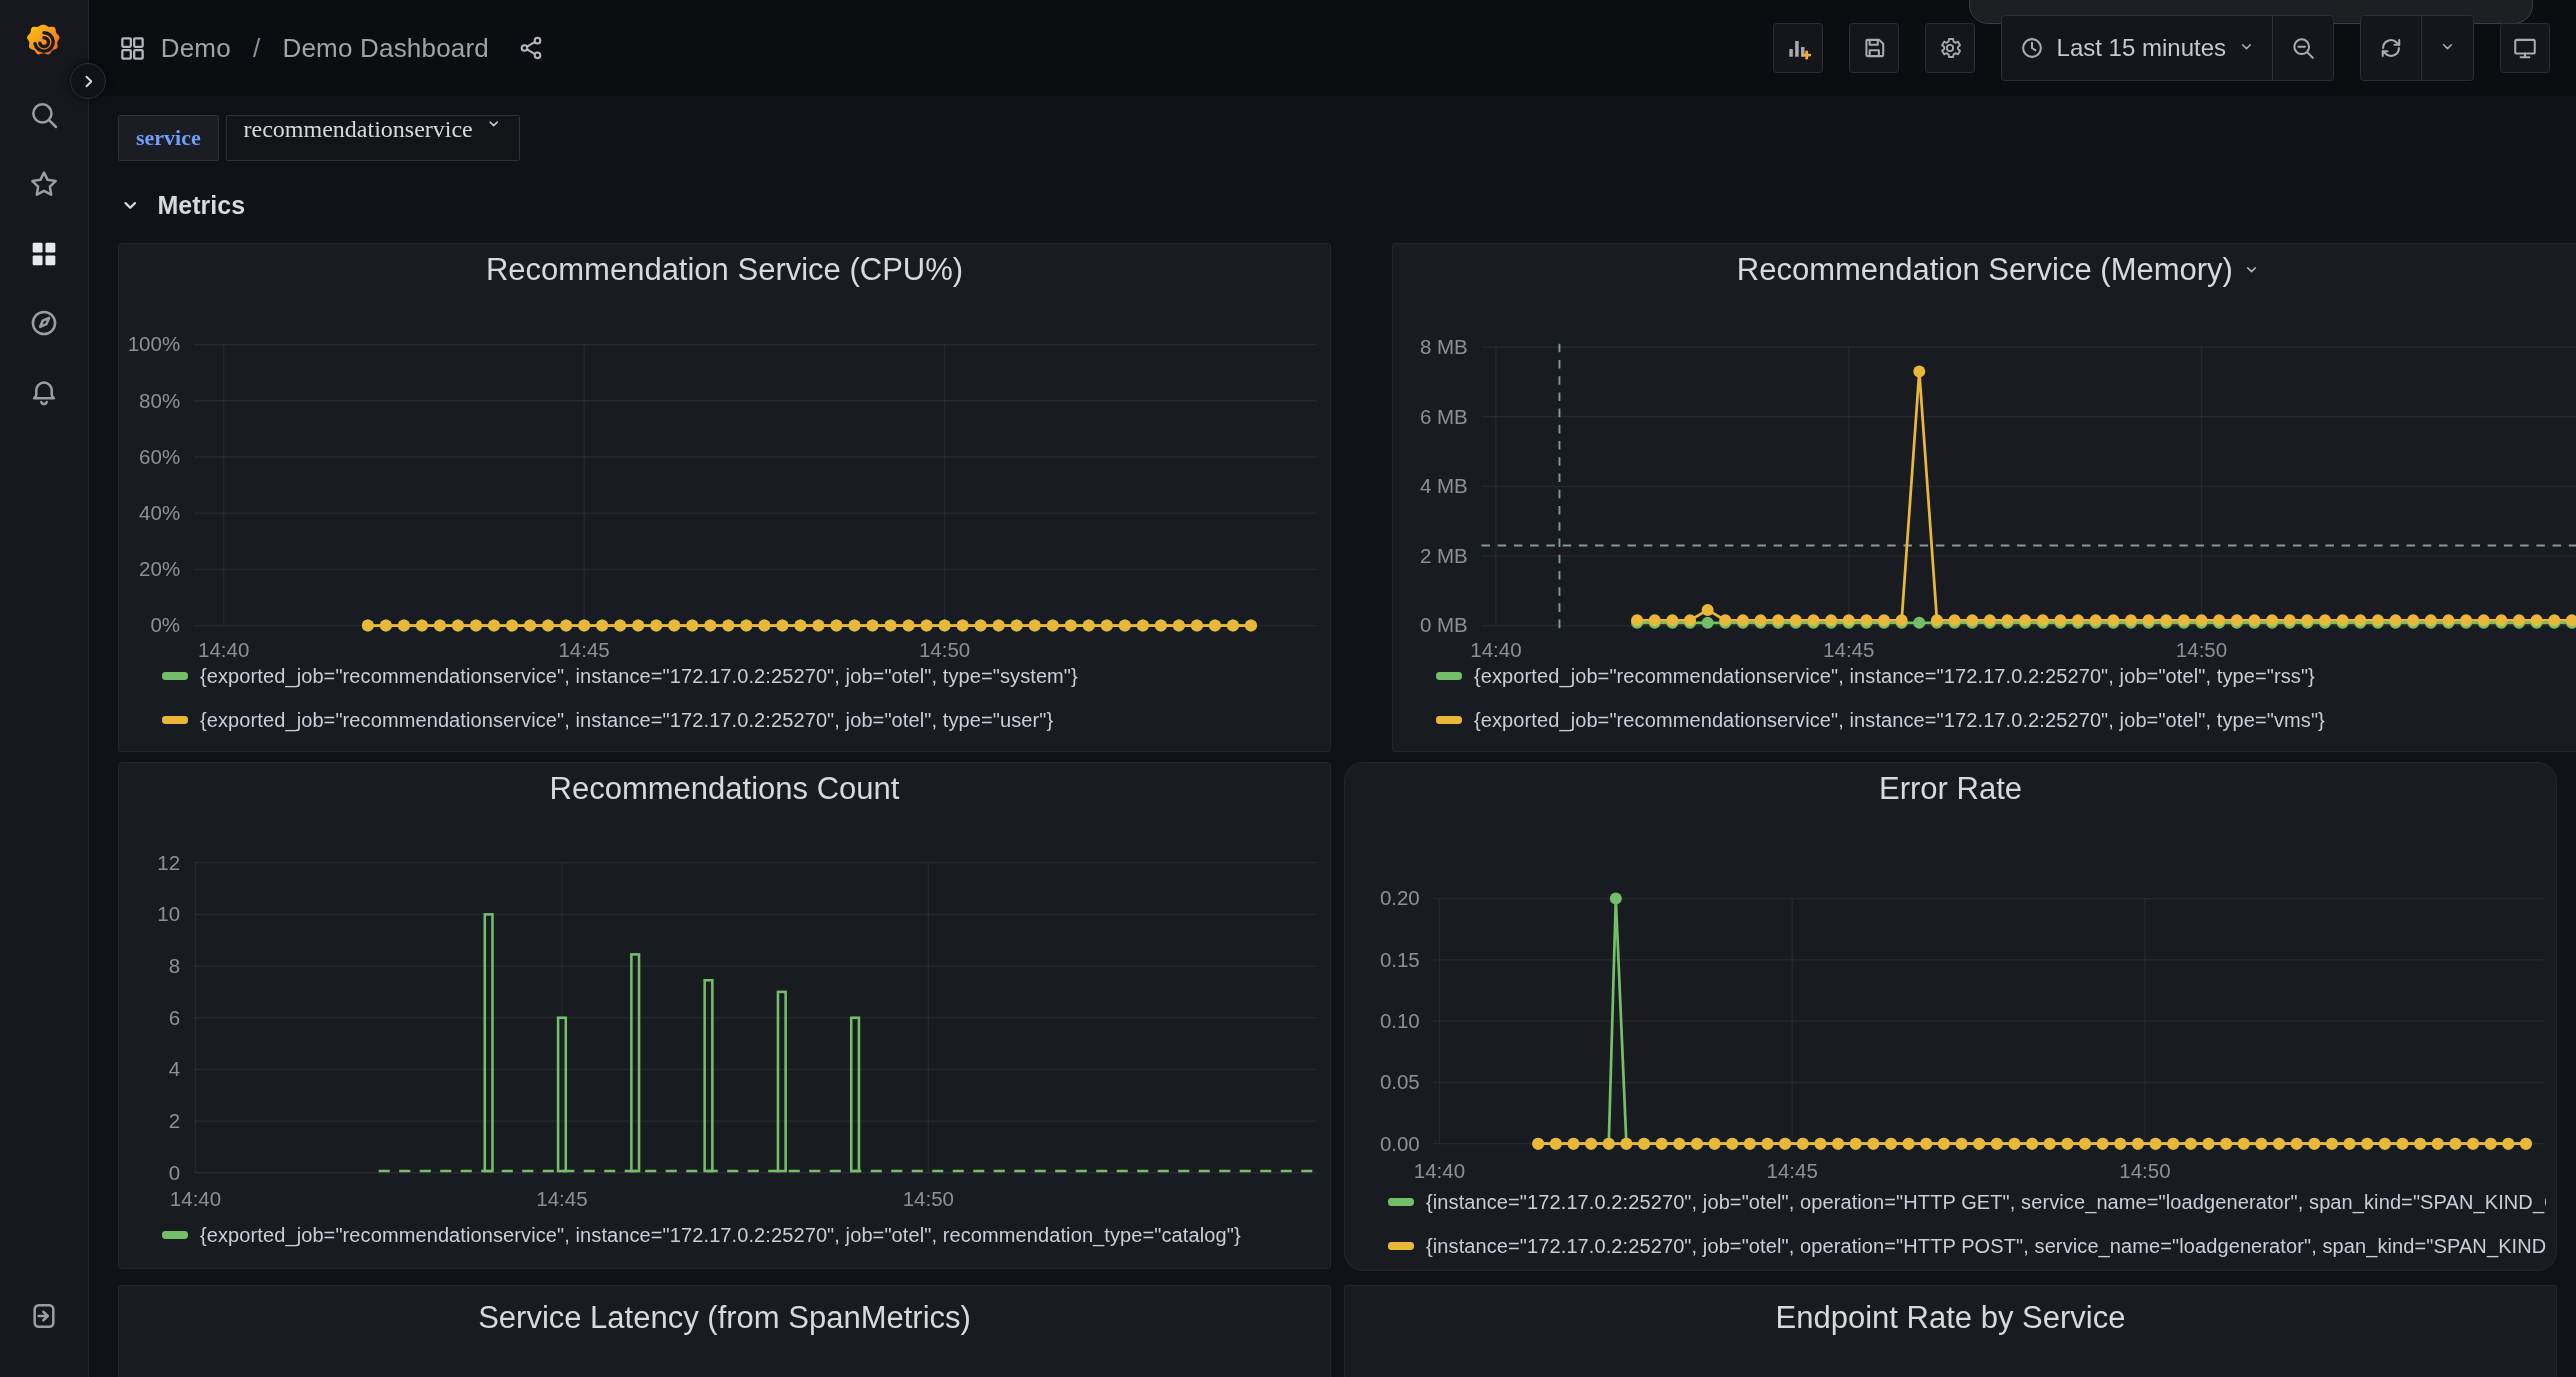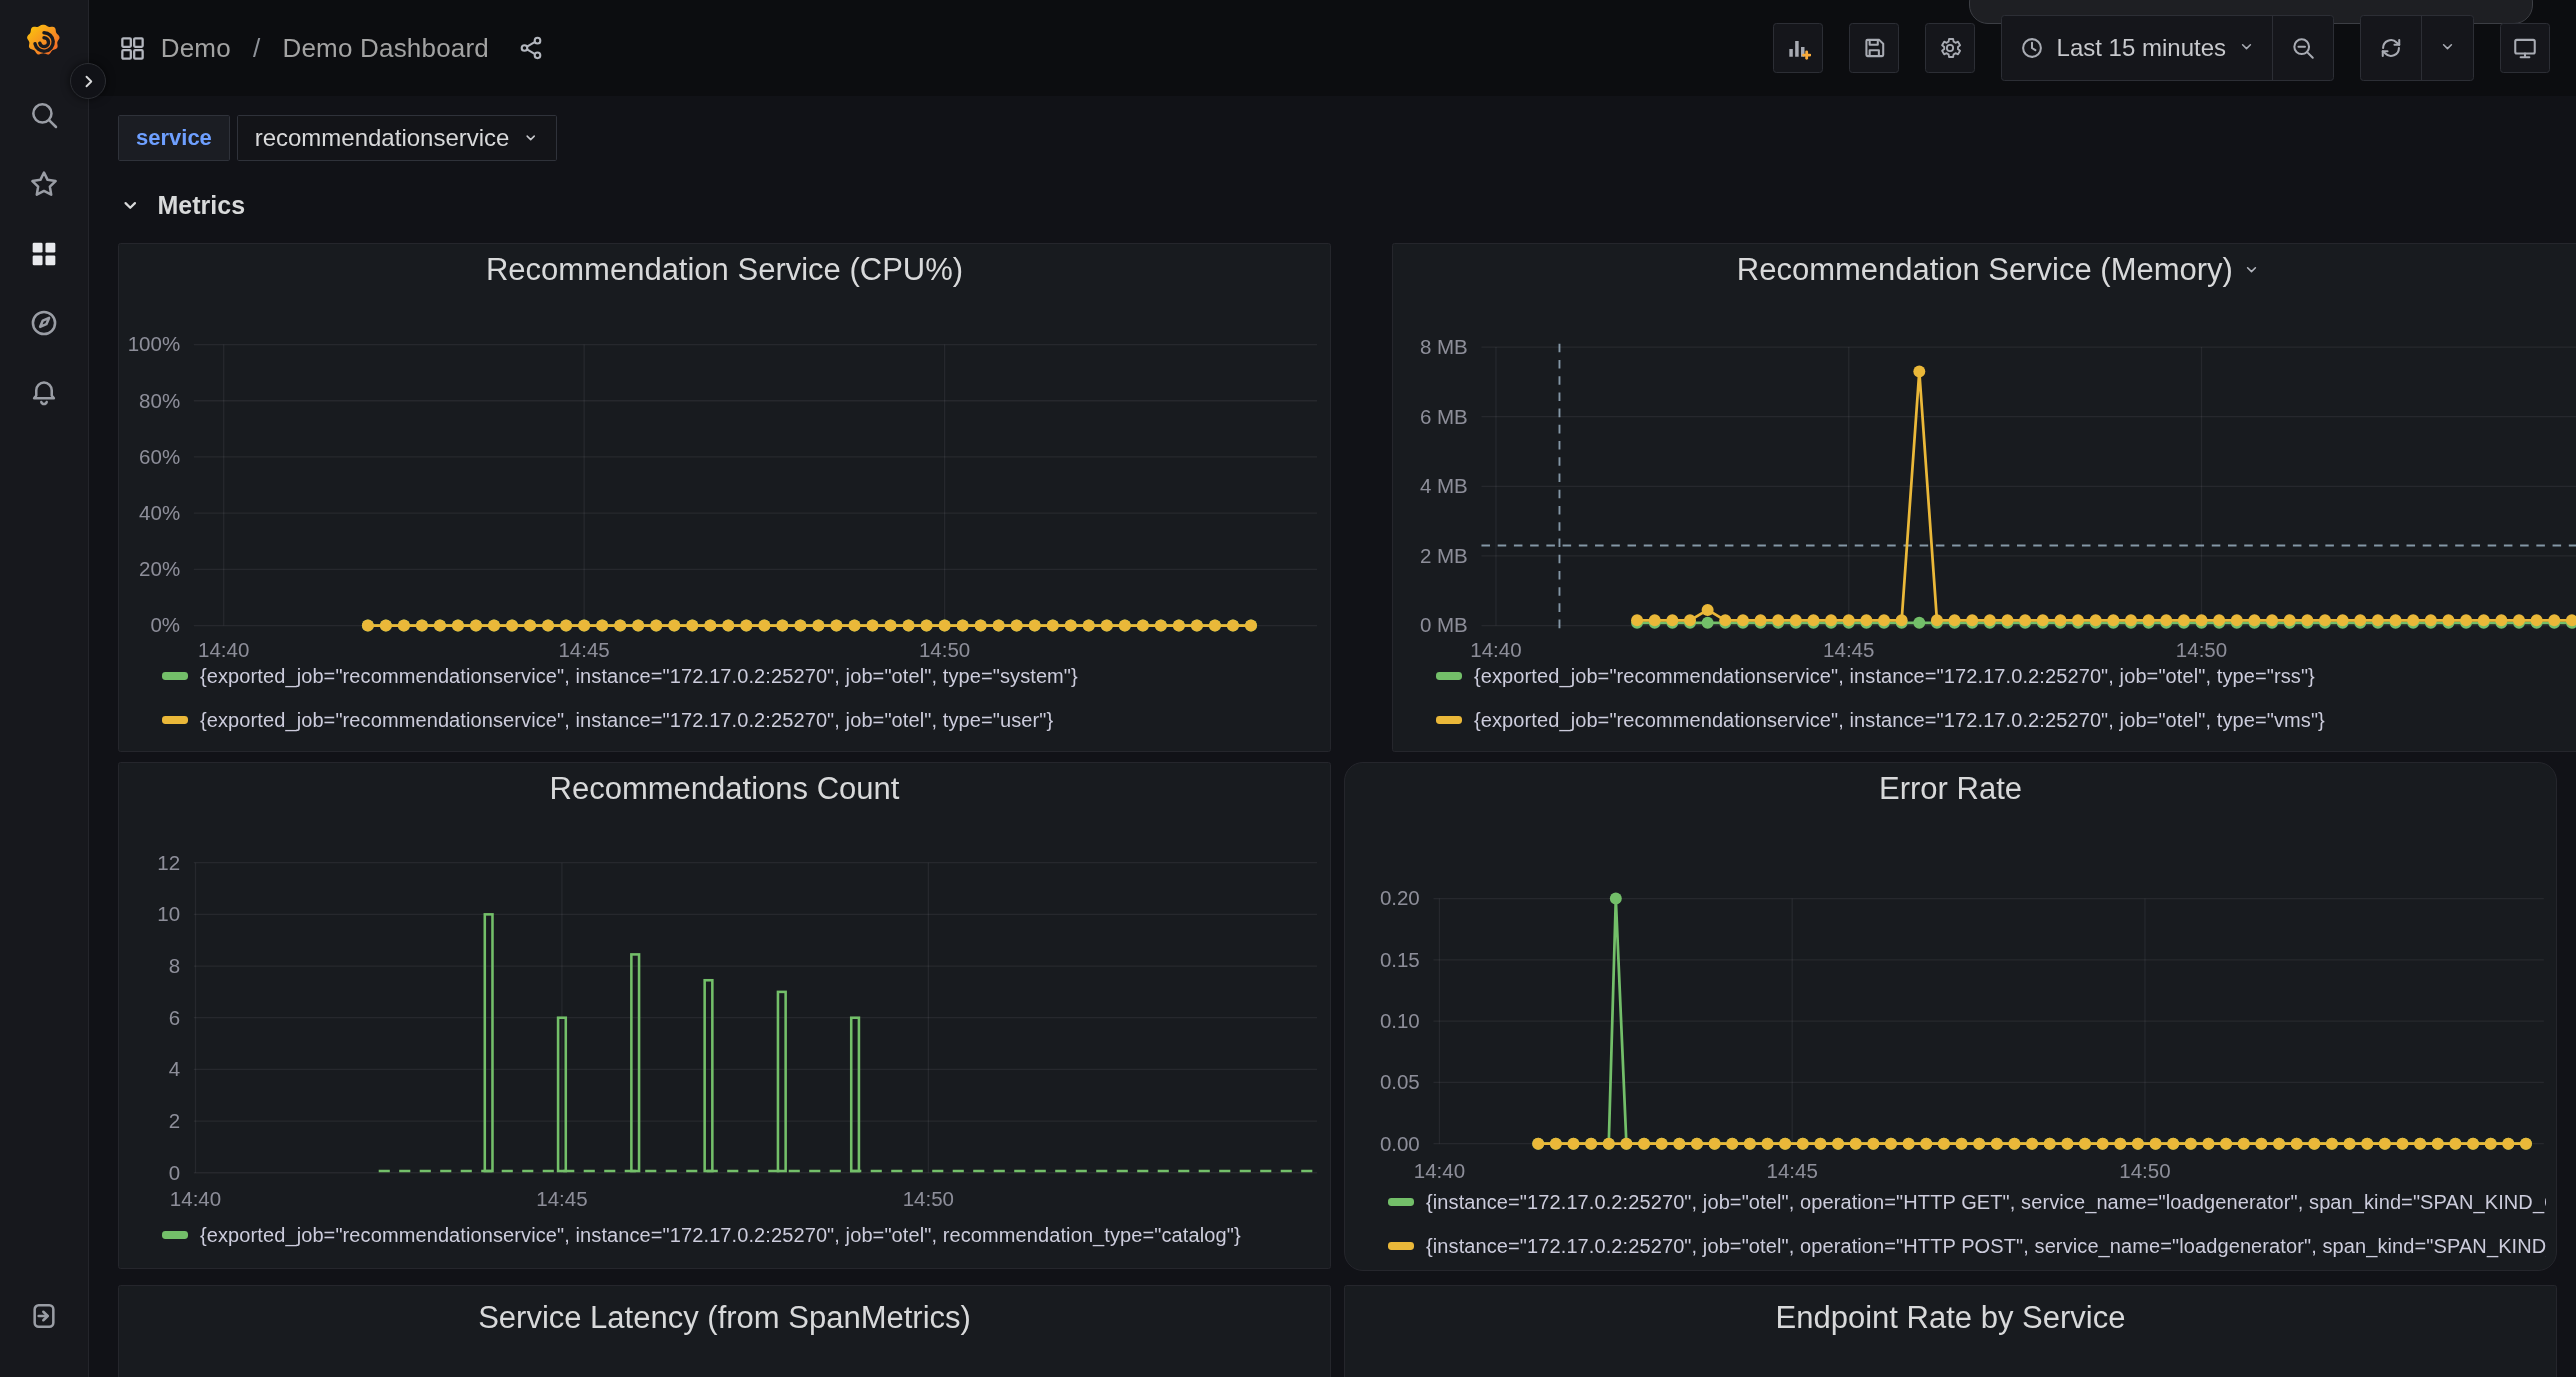--- a/index.html
+++ b/index.html
@@ -64,27 +64,27 @@
   .tgroup {
     height:66px; display:flex; align-items:stretch;
     background:#15161b; border:0.9px solid #2c2e35; border-radius:3.4px; overflow:hidden;
   }
   .tseg { display:flex; align-items:center; gap:12px; padding:0 17px; color:#a8abb3; cursor:pointer; }
   .tseg + .tseg { border-left:0.9px solid #2c2e35; }
   .tseg svg { width:26px; height:26px; }
   .tseg .chev svg { width:17px; height:17px; }
   .time-label { font-size:24px; color:#c7c8cc; white-space:nowrap; }
   
-  .var-row { position:absolute; left:118px; top:115px; display:flex; height:46px; z-index:2; }
+  .var-row { position:absolute; left:118px; top:115px; display:flex; height:46px; z-index:2;font-family:Liberation Serif, serif; }
   .var-label {
     display:flex; align-items:center; padding:0 17px; font-size:22px; font-weight:700;
     color:#6e9fff; background:#1b1d23; border:0.9px solid #2f323a; border-radius:1.7px;
   }
   .var-value {
-    display:flex; align-items:center; gap:13.7px; margin-left:6.8px; padding:0 17px;
+    display:flex; align-items:flex-start; gap:13.7px; margin-left:6.8px; padding:0 17px;
     font-size:24px; color:#d8d9da; background:#131418; border:0.9px solid #2f323a;
     border-radius:1.7px; cursor:pointer;
   }
   .var-value svg { width:15.4px; height:15.4px; color:#c7c8cc; }
   .row-header {
     position:absolute; left:120px; top:186px; height:38px;
     display:flex; align-items:center; gap:17px; cursor:pointer; z-index:2;
   }
   .row-header svg { width:20.5px; height:20.5px; color:#d8d9da; }
   .row-title { font-size:25px; font-weight:700; color:#d8d9da; }

